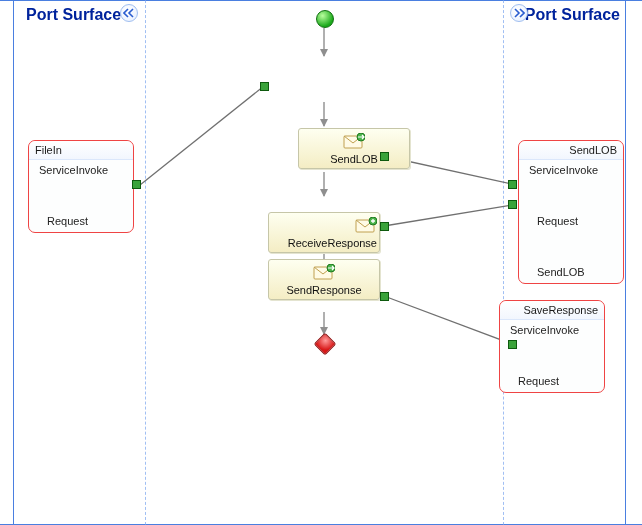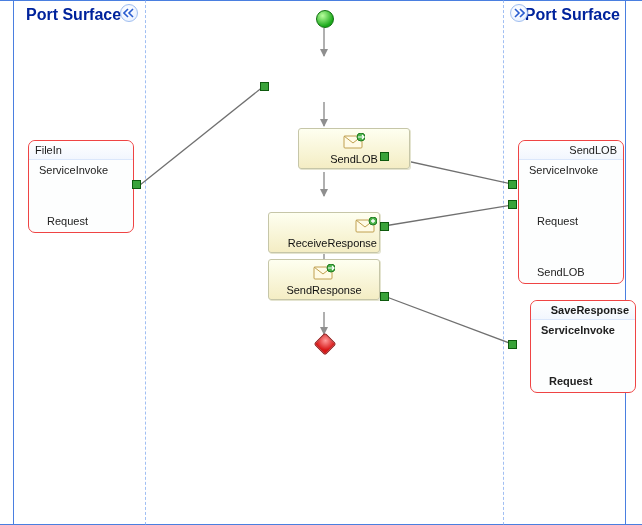--- a/index.html
+++ b/index.html
@@ -264,20 +264,20 @@
 
   <div class="port" style="left:518px; top:140px;">
     <div class="port-name">SendLOB</div>
     <div class="op-label">ServiceInvoke</div>
     <div class="msg-label">Request</div>
     <div class="msg-label">SendLOB</div>
   </div>
   <div class="handle" style="left:508px; top:180px;"></div>
   <div class="handle" style="left:508px; top:200px;"></div>
 
-  <div class="port" style="left:530px; top:300px;font-weight:bold;">
+  <div class="port" style="left:499px; top:300px;">
     <div class="port-name">SaveResponse</div>
     <div class="op-label">ServiceInvoke</div>
     <div class="msg-label">Request</div>
   </div>
   <div class="handle" style="left:508px; top:340px;"></div>
 
 </div>
 
 </body></html>

